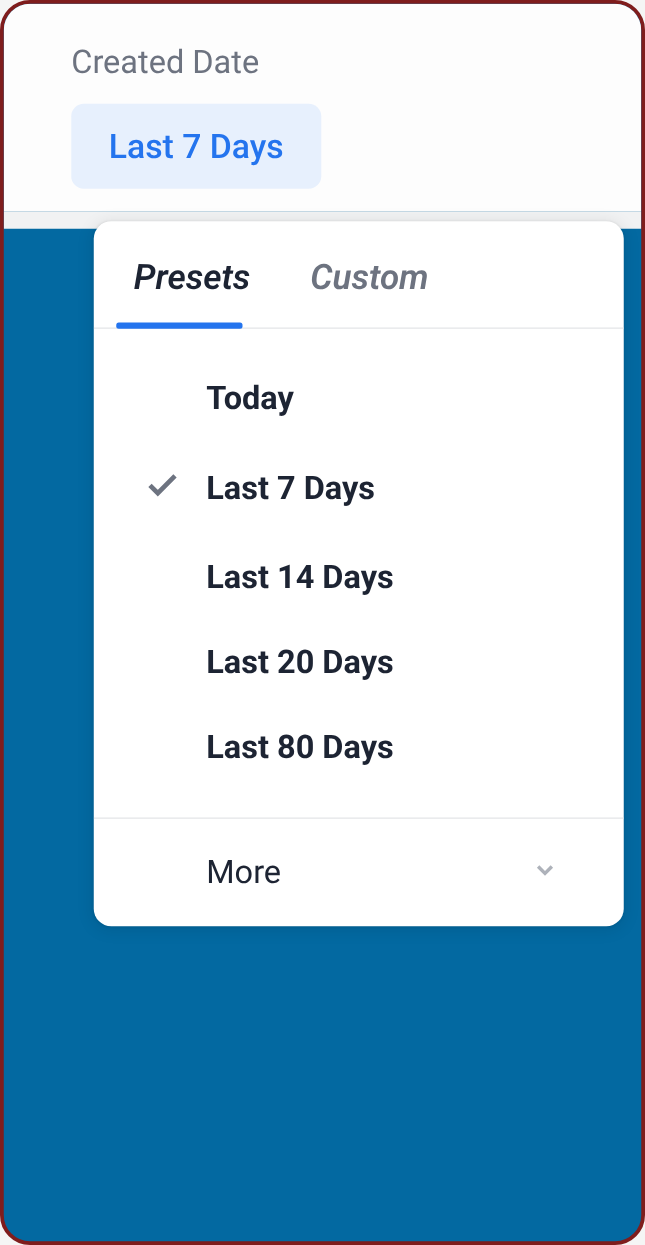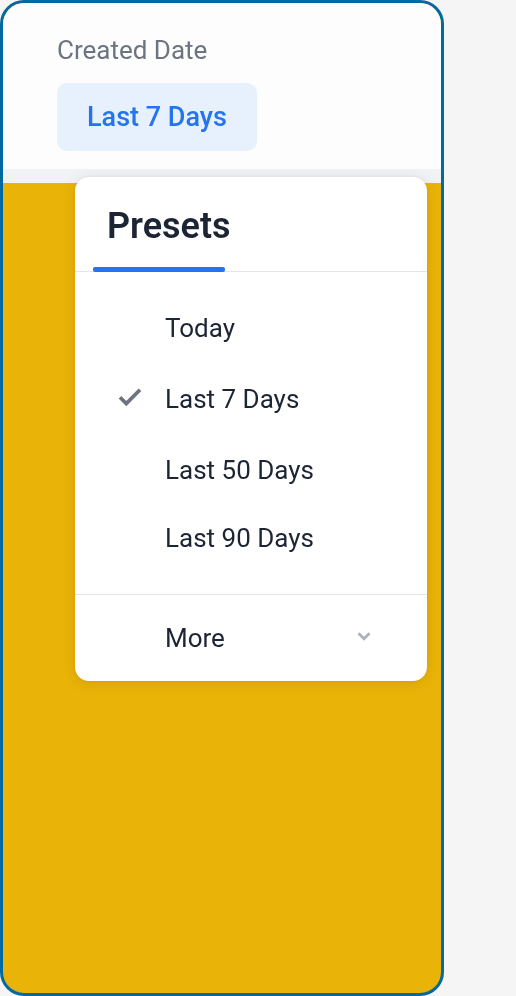--- a/index.html
+++ b/index.html
@@ -10,24 +10,24 @@
     
     body {
       font-family: -apple-system, BlinkMacSystemFont, "Segoe UI", Roboto, Helvetica, Arial, sans-serif;
       background: #f5f5f5;
       width: 516px;
       height: 996px;
       position: relative;
     }
     
     .outer-container {
-      background: #eab308;
-      border: 3px solid #0369a1;
+      background: #0369a1;
+      border: 3px solid #7f1d1d;
       border-radius: 24px;
-      width: 444px;
+      width: 516px;
       height: 996px;
       overflow: hidden;
       position: relative;
     }
     
     .header-area {
       padding: 32px 32px 18px 54px;
       background: #fdfdfd;
     }
     
@@ -65,25 +65,26 @@
     }
     
     .tabs {
       display: flex;
       border-bottom: 1px solid #e3e5e8;
       padding: 0 8px;
     }
     
     .tab {
       padding: 28px 24px 24px 24px;
-      font-size: 36px;
+      font-size: 28px;
       font-weight: 600;
       color: #6d7380;
       cursor: pointer;
       position: relative;
+      font-style: italic;
     }
     
     .tab.active {
       color: #1d2433;
     }
     
     .tab.active::after {
       content: "";
       position: absolute;
       bottom: -1px;
@@ -98,21 +99,21 @@
       padding: 22px 0;
     }
     
     .option-item {
       display: flex;
       align-items: center;
       padding: 19px 24px 19px 40px;
       cursor: pointer;
       font-size: 26px;
       color: #1d2433;
-      font-weight: 400;
+      font-weight: 700;
     }
     
     .check-slot {
       width: 50px;
       display: flex;
       align-items: center;
       justify-content: flex-start;
     }
     
     .check-icon svg {
@@ -159,20 +160,21 @@
     <div class="field-label">Created Date</div>
     <div class="selected-chip">Last 7 Days</div>
   </div>
 
   <div class="gap-line"></div>
 
   <div class="dropdown-panel">
 
     <div class="tabs">
       <div class="tab active">Presets</div>
+      <div class="tab">Custom</div>
     </div>
 
     <div class="options-list">
 
       <div class="option-item">
         <span class="check-slot"></span>
         <span>Today</span>
       </div>
 
 
@@ -180,29 +182,33 @@
         <span class="check-slot">
           <span class="check-icon">
             <svg viewBox="0 0 24 24">
                 <polyline points="4 13 9 18 20 7"></polyline>
               </svg>
           </span>
         </span>
         <span>Last 7 Days</span>
       </div>
 
-
-      <div class="option-item">
-        <span class="check-slot"></span>
-        <span>Last 50 Days</span>
-      </div>
-
-      <div class="option-item">
-        <span class="check-slot"></span>
-        <span>Last 90 Days</span>
+      <div class="option-item">
+        <span class="check-slot"></span>
+        <span>Last 14 Days</span>
+      </div>
+
+      <div class="option-item">
+        <span class="check-slot"></span>
+        <span>Last 20 Days</span>
+      </div>
+
+      <div class="option-item">
+        <span class="check-slot"></span>
+        <span>Last 80 Days</span>
       </div>
 
 
     </div>
 
     <div class="more-section">
       <span class="more-label">More</span>
       <span class="chevron-down">
         <svg viewBox="0 0 24 24">
             <polyline points="6 9 12 15 18 9"></polyline>

